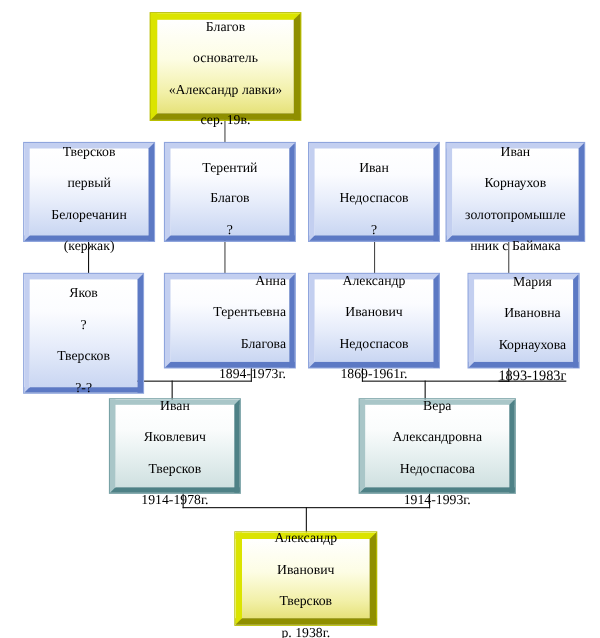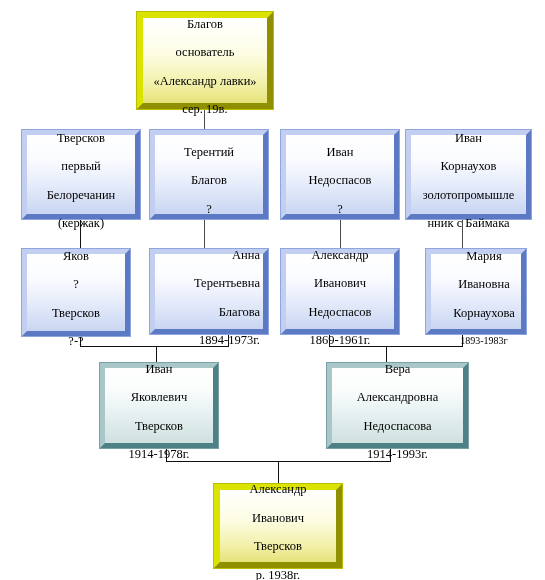--- a/index.html
+++ b/index.html
@@ -40,21 +40,21 @@
     flex-direction: column;
     align-items: center;
     justify-content: center;
   }
   .node .inner {
     width: 100%;
     padding: 0 3px;
     box-sizing: border-box;
   }
   .node .ln { display: block; white-space: nowrap; margin-top: 13px; }
-  .node .ln.small { font-size: 10px; line-height: 13px; }
+  .node .ln.small { font-size: 13px; line-height: 13px; text-decoration: underline; }
 
   
   .node.yellow {
     border-style: solid;
     border-width: 6px;
     border-top-color: #dbe400;
     border-left-color: #dbe400;
     border-right-color: #8f8f00;
     border-bottom-color: #8f8f00;
     background-image: linear-gradient(180deg, #ffffff 0%, #fdfde4 42%, #f2f0a8 78%, #e6e27a 100%);
@@ -148,21 +148,21 @@
 
   <div class="node blue" style="left:406px; top:130px; width:125px; height:89px;">
     <div class="inner">
       <span class="ln">Иван</span>
       <span class="ln">Корнаухов</span>
       <span class="ln">золотопромышле</span>
       <span class="ln">нник с Баймака</span>
     </div>
   </div>
 
-  <div class="node blue" style="left:22px; top:249px; width:108px; height:87px;">
+  <div class="node blue" style="left:22px; top:249px; width:108px; height:108px;">
     <div class="inner">
       <span class="ln">Яков</span>
       <span class="ln">?</span>
       <span class="ln">Тверсков</span>
       <span class="ln">?-?</span>
     </div>
   </div>
 
   <div class="node blue" style="left:150px; top:249px; width:118px; height:85px;text-align:right;">
     <div class="inner">

